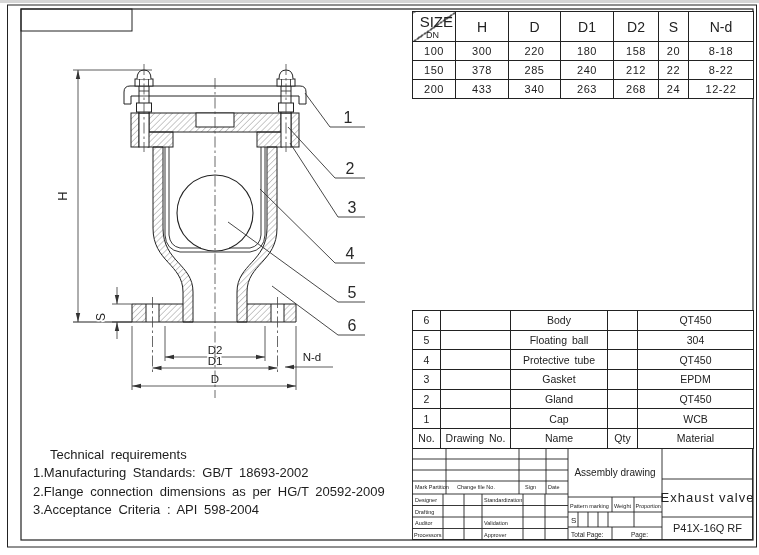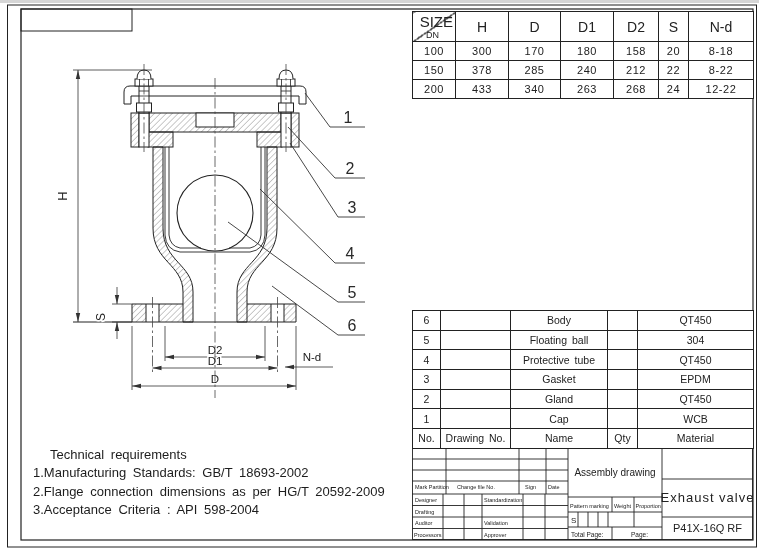--- a/index.html
+++ b/index.html
@@ -192,21 +192,21 @@
       <th>H</th>
       <th>D</th>
       <th>D1</th>
       <th>D2</th>
       <th>S</th>
       <th>N-d</th>
     </tr>
     <tr>
       <td>100</td>
           <td>300</td>
-          <td>170</td>
+          <td>220</td>
           <td>180</td>
           <td>158</td>
           <td>20</td>
           <td>8-18</td>
     </tr>
     <tr>
       <td>150</td>
           <td>378</td>
           <td>285</td>
           <td>240</td>

